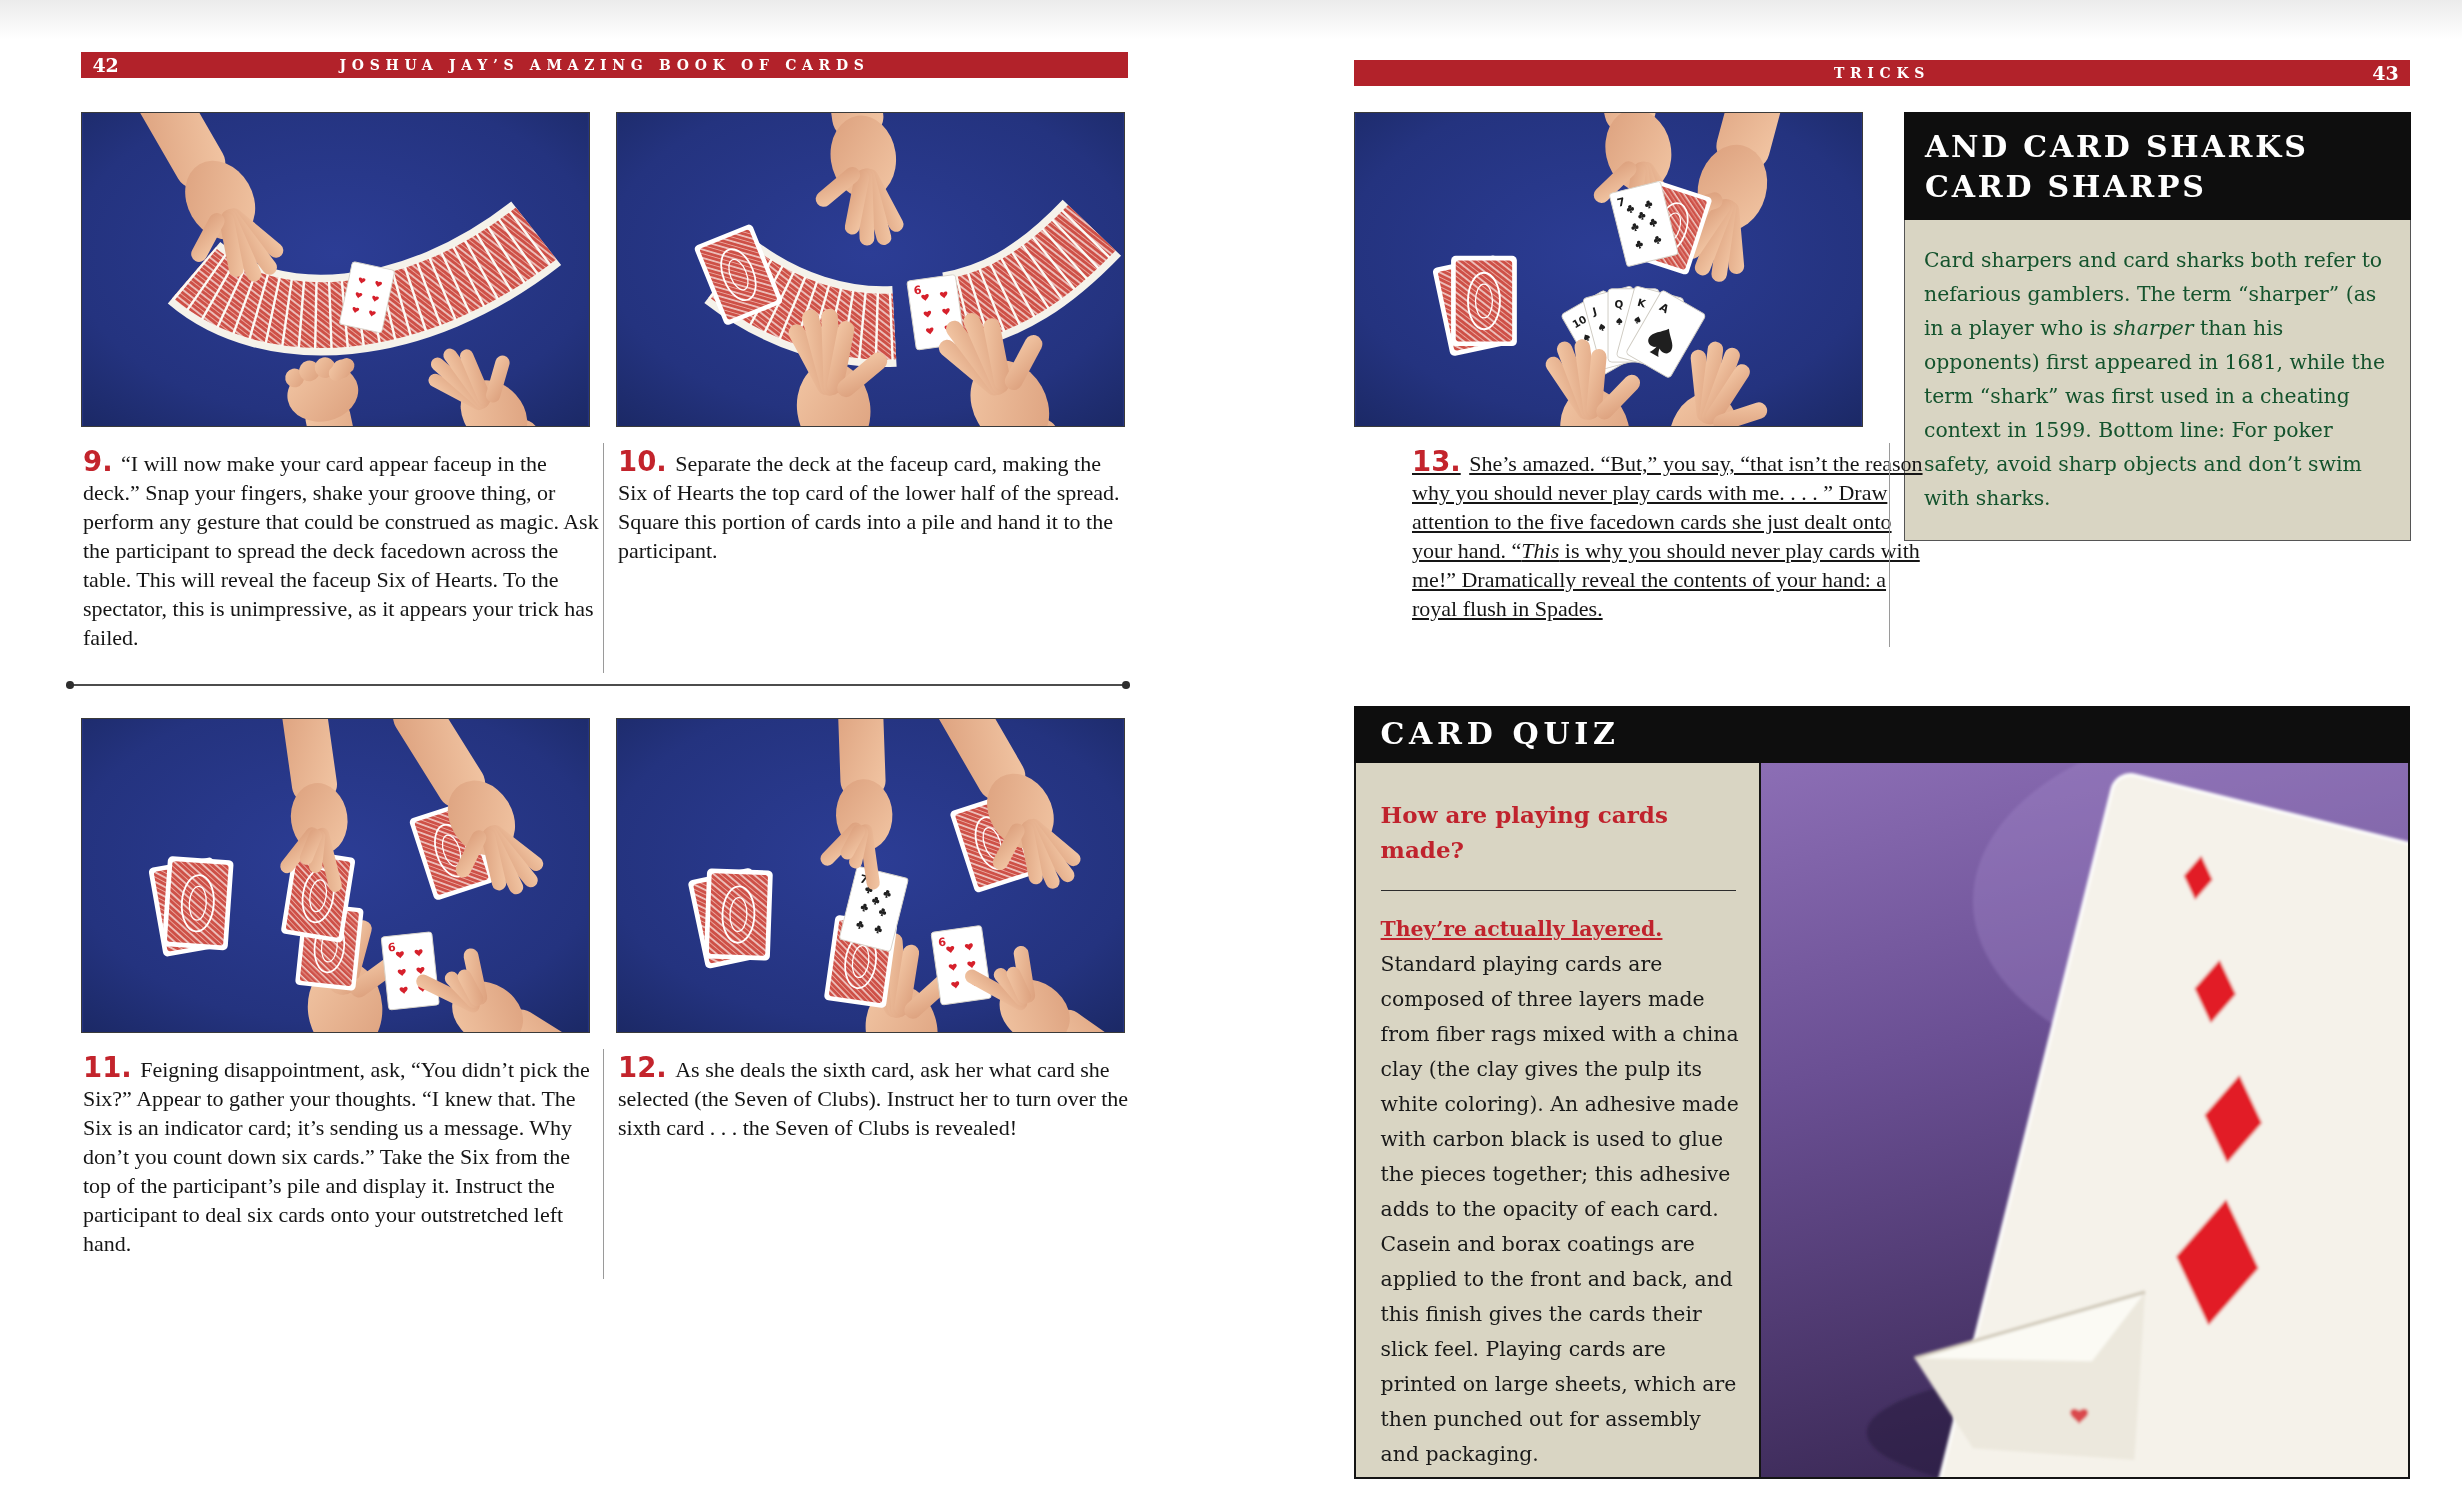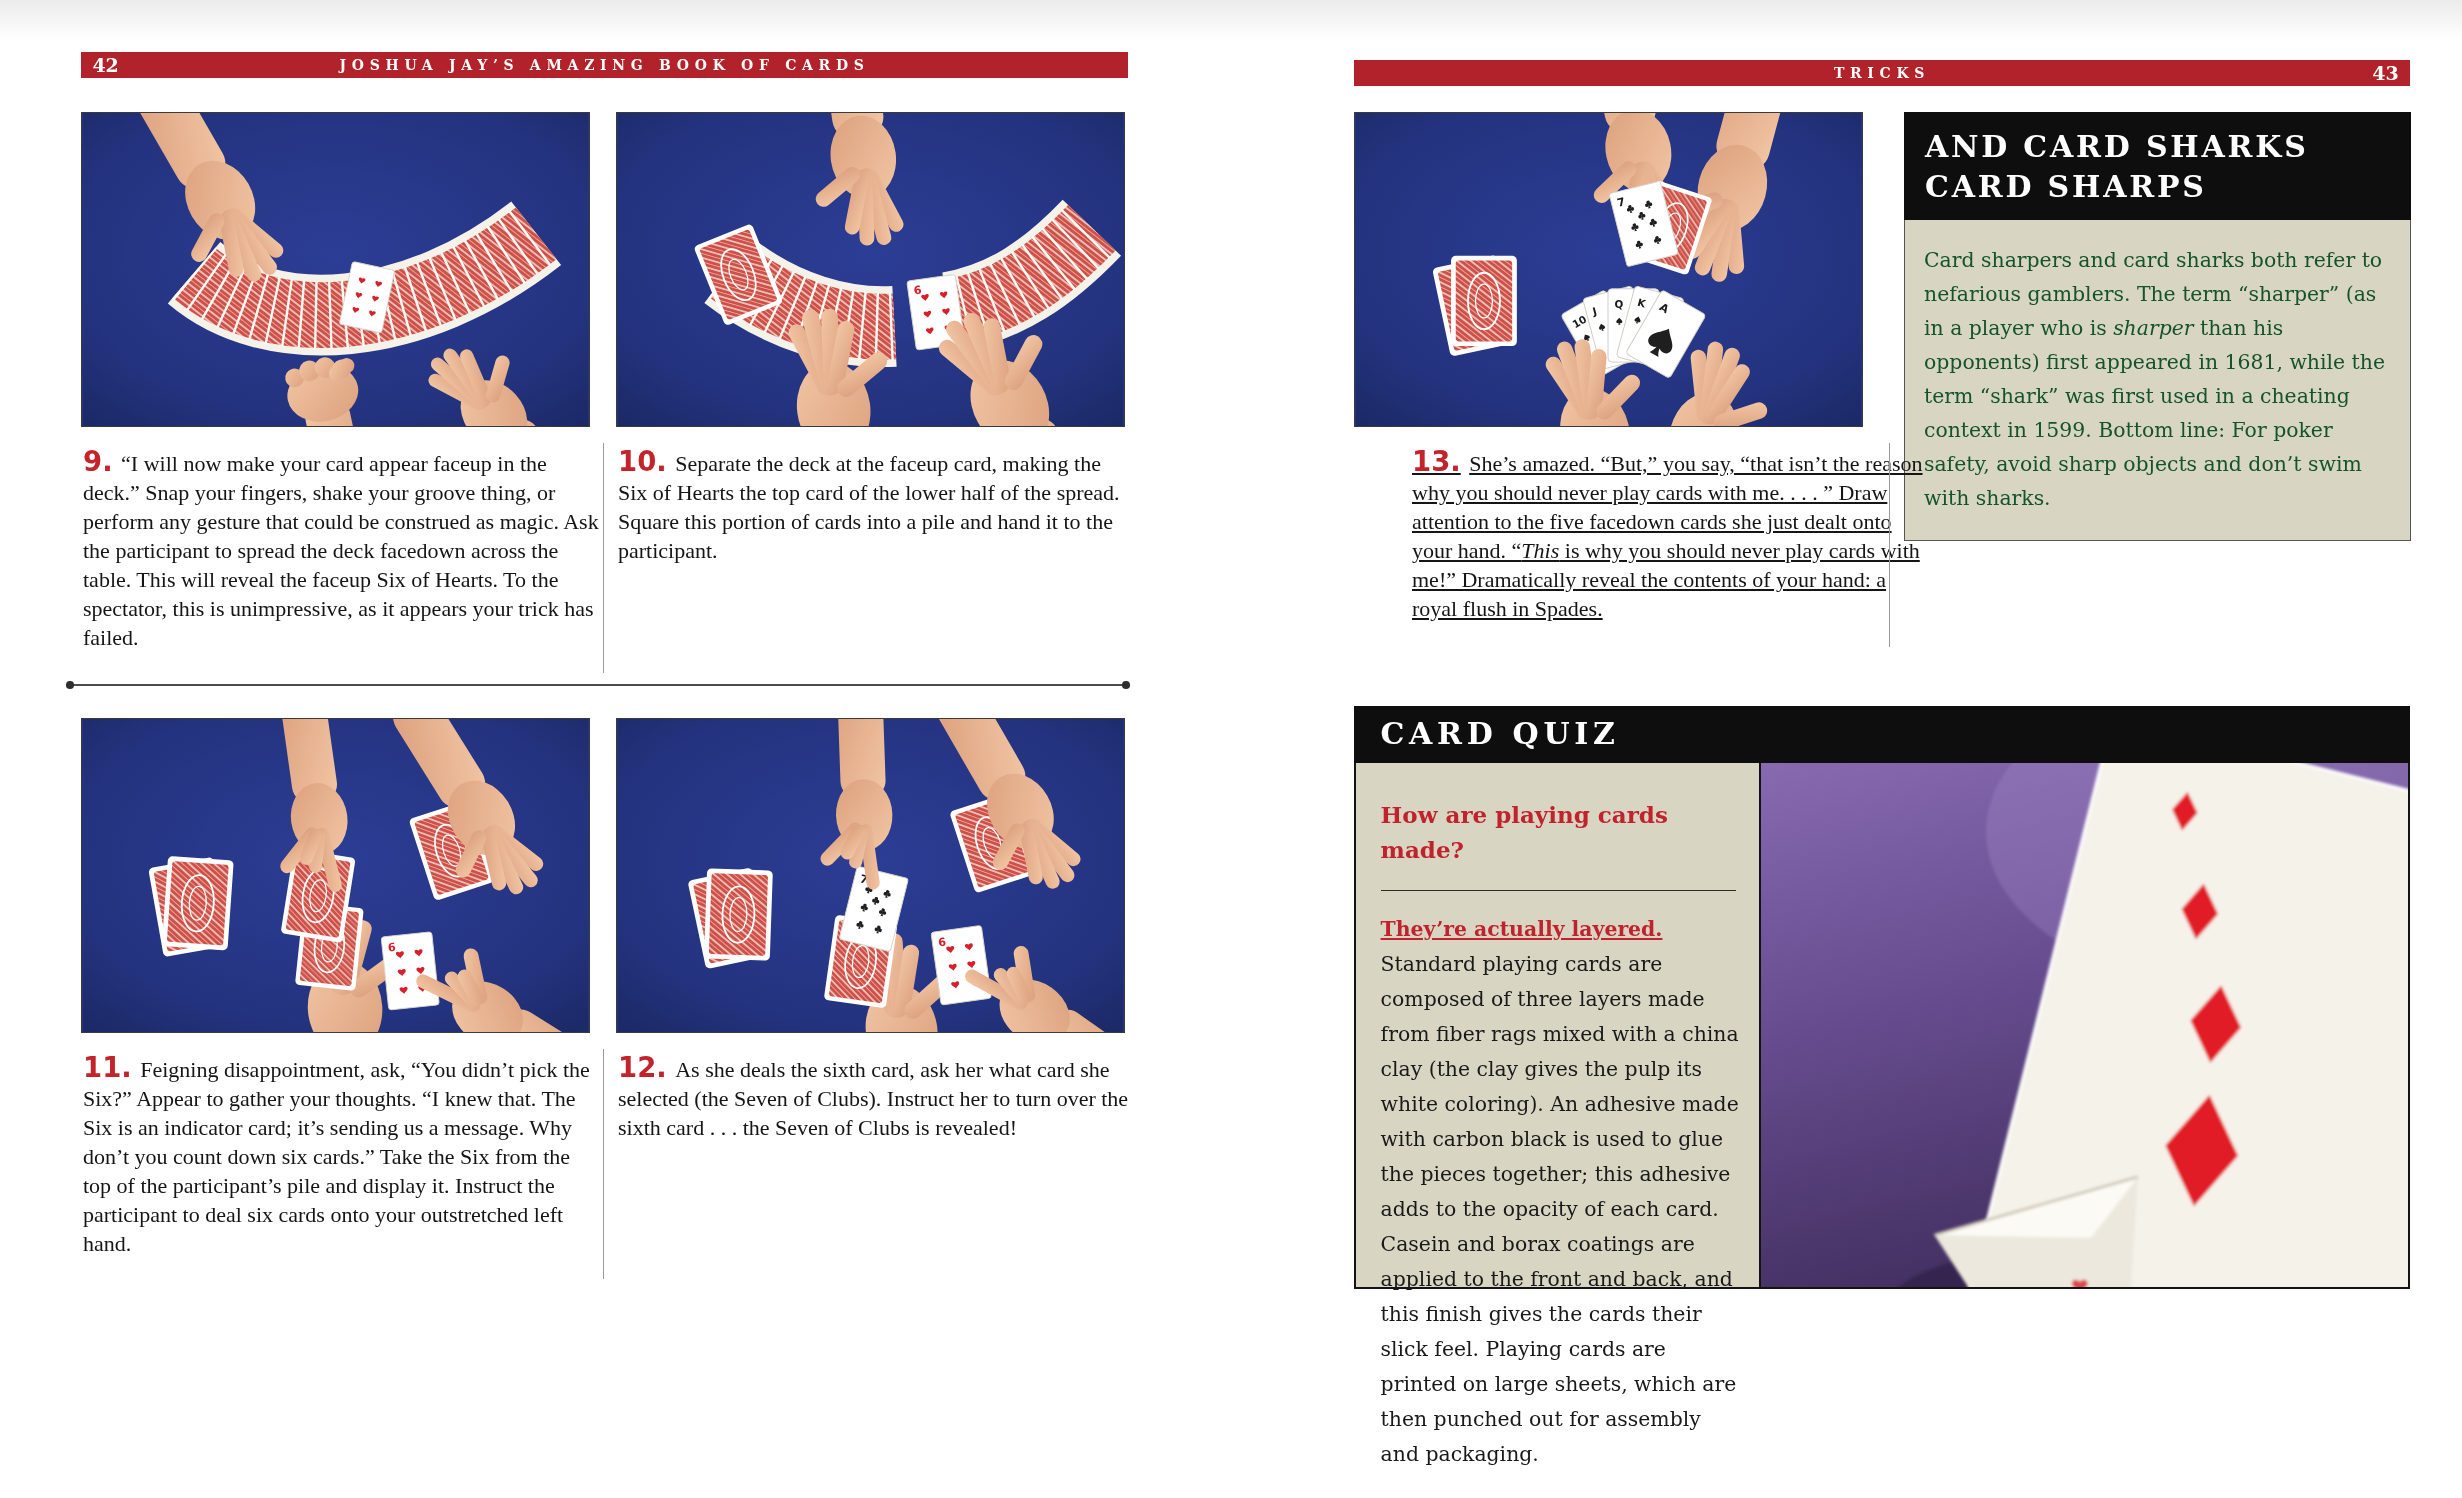--- a/index.html
+++ b/index.html
@@ -45,21 +45,21 @@
   
   .sharps{position:absolute;left:1904px;top:112px;width:507px;box-sizing:border-box;}
   .sharps-head{background:#0e0e0e;color:#fff;font:bold 30px "DejaVu Serif",serif;
                letter-spacing:2.8px;line-height:40px;padding:15px 21px 13.3px;}
   .sharps-body{background:#d9d5c3;border:0.9px solid #555;border-top:none;color:#14532d;
                font:20.4px/34px "DejaVu Serif",serif;padding:23px 19px 24.6px;}
   
   .quiz{position:absolute;left:1354px;top:706px;width:1056px;box-sizing:border-box;}
   .quiz-head{background:#0e0e0e;color:#fff;font:bold 30px "DejaVu Serif",serif;
              letter-spacing:4.7px;padding:10.4px 26.5px 11.4px;}
-  .quiz-content{display:flex;border:2.8px solid #141414;border-top:none;height:526px;box-sizing:border-box;}
+  .quiz-content{display:flex;border:2.8px solid #141414;border-top:none;height:716px;box-sizing:border-box;}
   .quiz-text{width:403px;min-width:403px;background:#d9d5c3;box-sizing:border-box;
              padding:7.6px 19px 0 24.6px;font:20.4px/35px "DejaVu Serif",serif;color:#191919;}
   .quiz-q{color:#c0232d;font-weight:bold;font-size:23px;margin:26.5px 0 23px;}
   .quiz-text hr{border:none;border-top:1.9px solid #2c2c2c;margin:0 3.8px 0 0;}
   .quiz-text p{margin:21px 0 0;}
   .quiz-lead{color:#c0232d;font-weight:bold;text-decoration:underline;}
   .quiz-photo{flex:1;margin:0;padding:0;overflow:hidden;border-left:2.8px solid #141414;}
   .quiz-photo svg{display:block;width:100%;height:100%;}
   i{font-style:italic;}
 </style>

